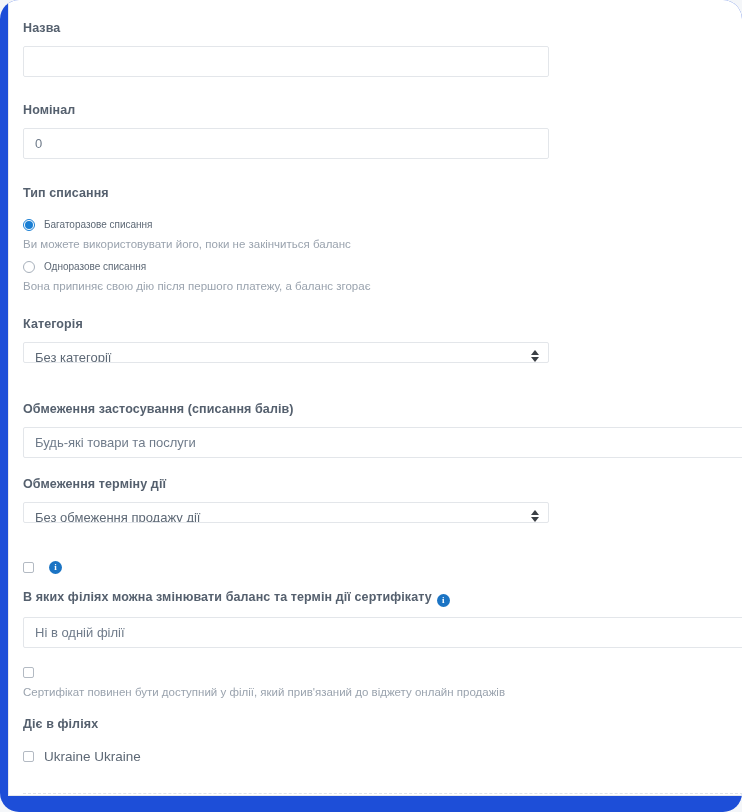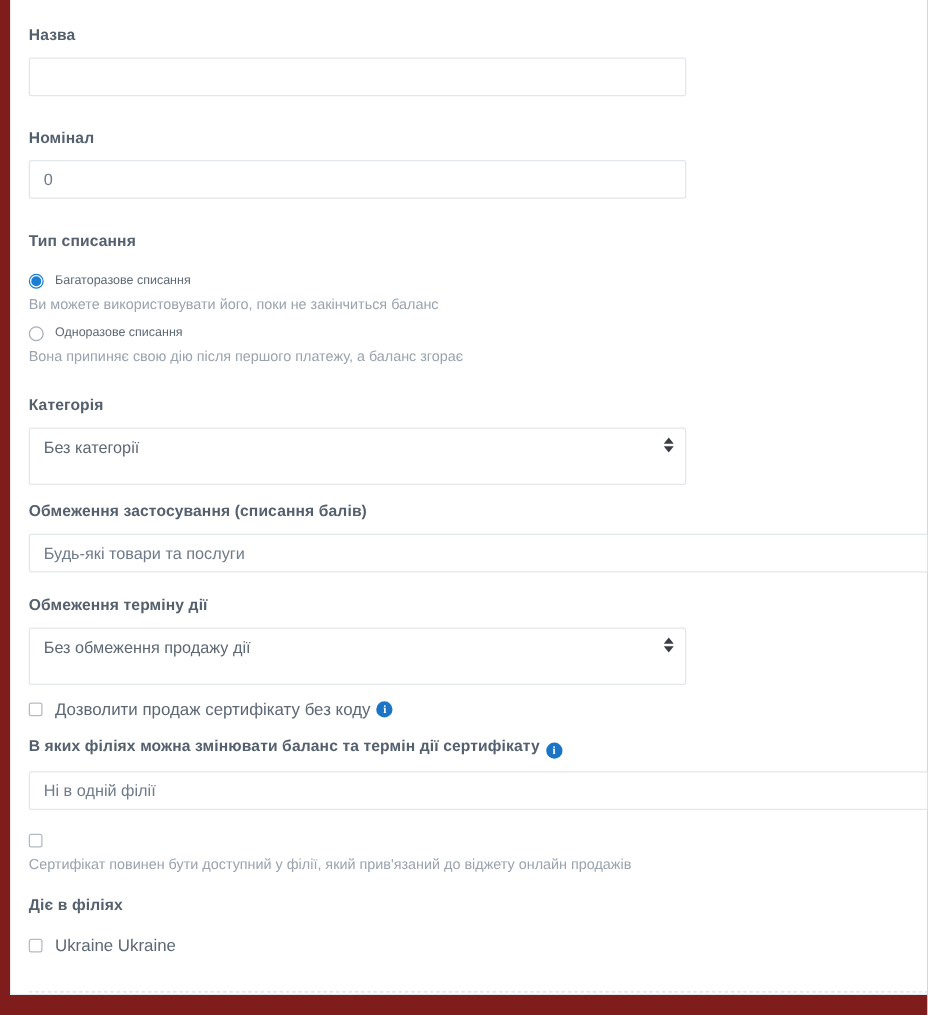--- a/index.html
+++ b/index.html
@@ -10,22 +10,23 @@
     height: 812px;
     overflow: hidden;
     background: #f4f6f9;
     font-family: "Liberation Sans", sans-serif;
   }
 
   .page {
     position: relative;
     width: 742px;
     height: 812px;
-    background: #7f1d1d;
-    overflow: hidden;
+    background: #1d4ed8;
+    overflow: hidden;
+    border-radius: 19px;
   }
 
   
   .card {
     position: absolute;
     left: 8px;
     top: 0;
     width: 760px;            
     height: 796px;
     background: #ffffff;
@@ -67,21 +68,21 @@
   .w-wide   { width: 742px; }   
 
   
   .select-wrap {
     position: relative;
     width: 526px;
     height: 31px;
   }
   .select-box {
     width: 526px;
-    height: 46px;
+    height: 21px;
     border: 1px solid #e3e6ea;
     border-radius: 2px;
     background: #fff;
     font-size: 13px;
     color: #5d6875;
     line-height: 29px;
     padding: 0 26px 16px 11px;
     white-space: nowrap;
     overflow: hidden;
   }
@@ -246,21 +247,20 @@
         <div class="select-box">Без обмеження продажу дії</div>
         <span class="select-arrows">
           <i class="up"></i>
             <i class="down"></i>
         </span>
       </div>
 
       <div style="height:26px"></div>
       <div class="check-row">
         <span class="checkbox"></span>
-        <span class="check-label">Дозволити продаж сертифікату без коду</span>
         <span class="info-icon">i</span>
       </div>
 
       <div style="height:13px"></div>
       <div class="field-label">
         <span>В яких філіях можна змінювати баланс та термін дії сертифікату</span><span class="info-icon">i</span>
       </div>
       <div style="height:10px"></div>
       <input class="text-input w-wide" type="text" value="Ні в одній філії" style="">
 

